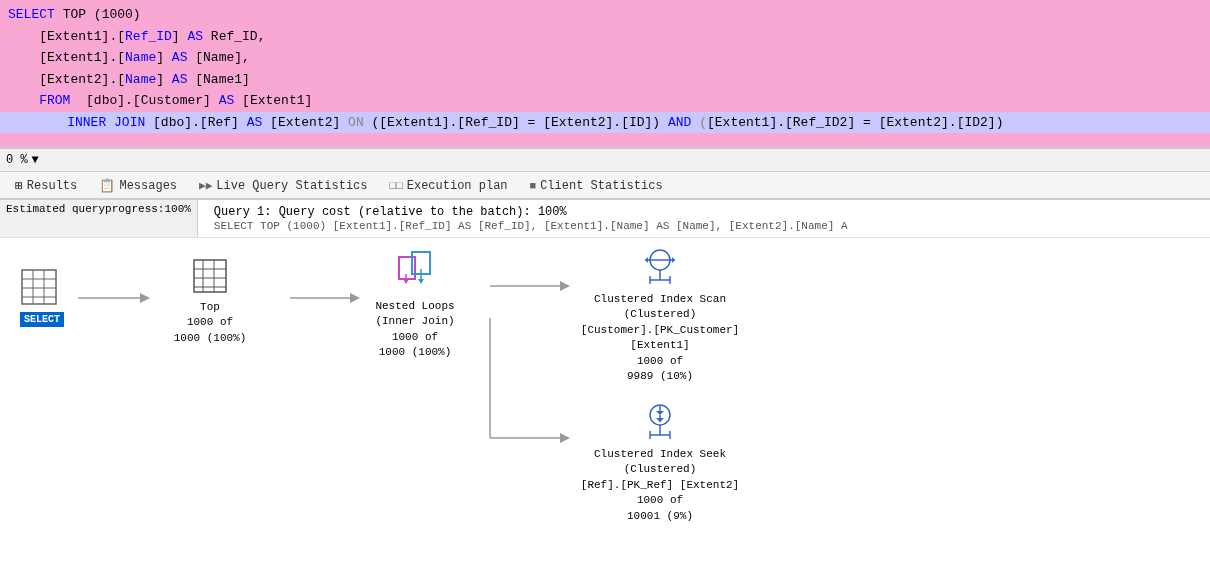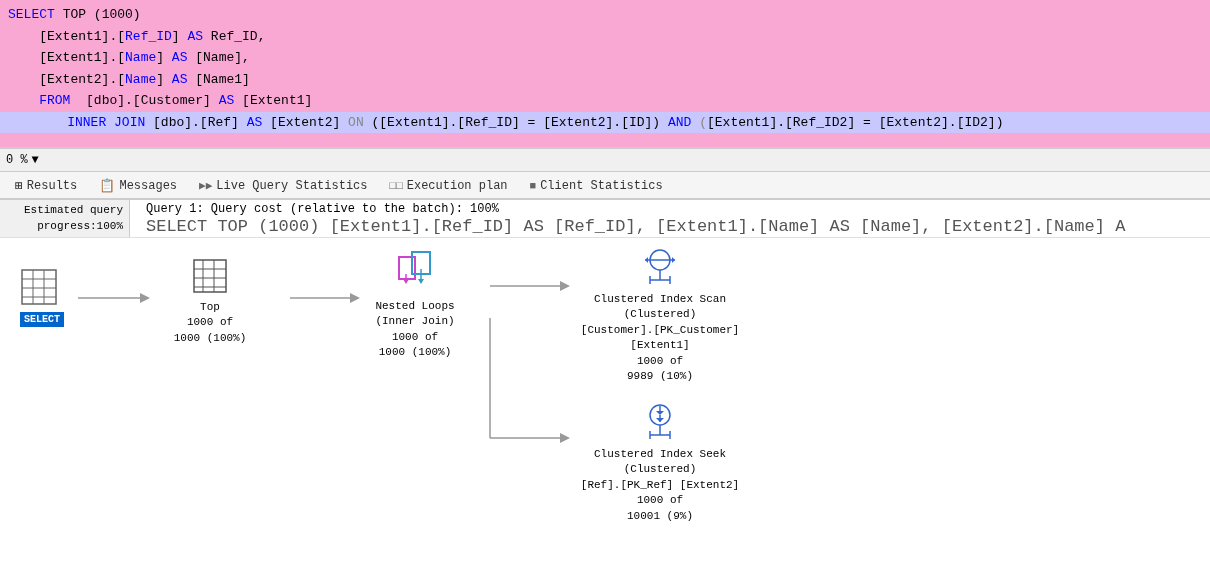--- a/index.html
+++ b/index.html
@@ -75,25 +75,23 @@
       height: 38px;
       display: flex;
       align-items: stretch;
     }
     .query-info-left {
       background: #f0f0f0;
       border-right: 1px solid #ccc;
       padding: 2px 6px;
       font-size: 11px;
       display: flex;
-      flex-direction: column;
       justify-content: center;
       min-width: 130px;
       line-height: 1.4;
-      align-items: flex-end;
     }
     .query-info-right {
       padding: 2px 16px;
       font-size: 12px;
       display: flex;
       align-items: center;
       flex: 1;
       color: #000;
     }
 
@@ -219,21 +217,21 @@
 </div>
 
 <div class="query-info-bar">
   <div class="query-info-left">
     <span>Estimated query</span>
     <span>progress:100%</span>
   </div>
   <div class="query-info-right">
     <div>
       <div>Query 1: Query cost (relative to the batch): 100%</div>
-      <div style="font-size:17px; color:#555; margin-top:1px;">SELECT TOP (1000) [Extent1].[Ref_ID] AS [Ref_ID], [Extent1].[Name] AS [Name], [Extent2].[Name] A</div>
+      <div style="font-size:11px; color:#555; margin-top:1px;">SELECT TOP (1000) [Extent1].[Ref_ID] AS [Ref_ID], [Extent1].[Name] AS [Name], [Extent2].[Name] A</div>
     </div>
   </div>
 </div>
 
 <div class="execution-plan">
   <div class="plan-container">
 
     <svg class="arrows" xmlns="http://www.w3.org/2000/svg">
 
       <line x1="78" y1="60" x2="140" y2="60" stroke="#999" stroke-width="1.5"></line>

